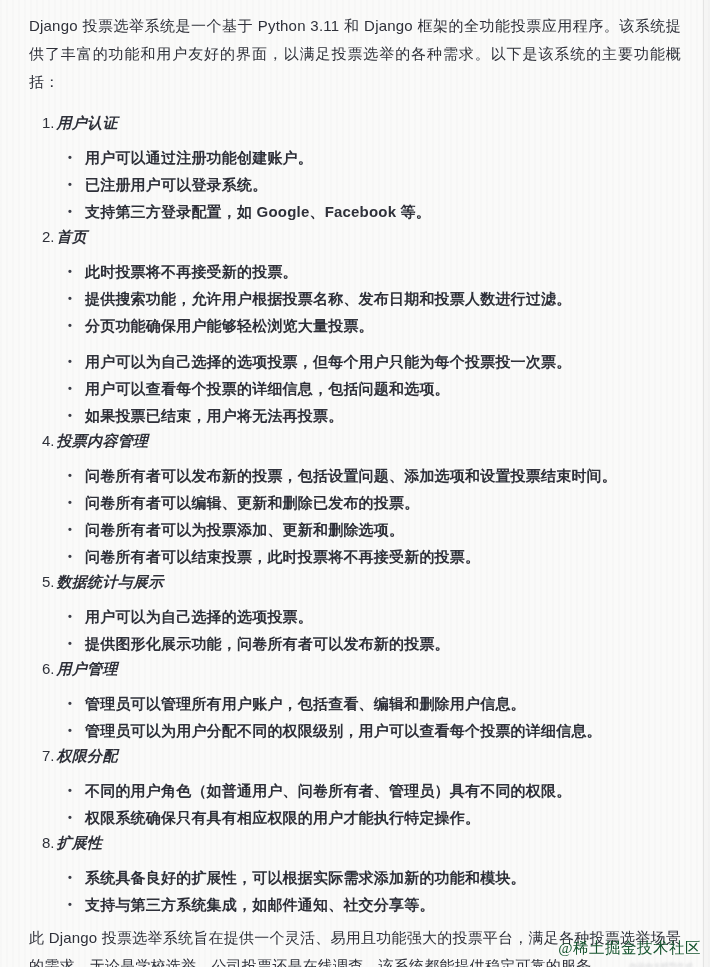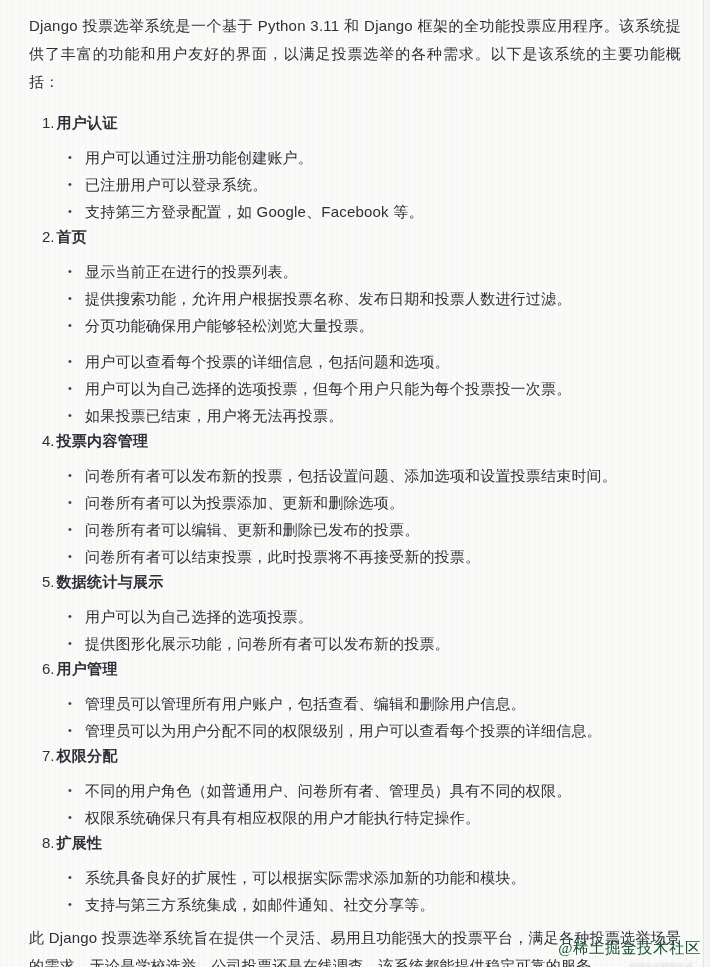--- a/index.html
+++ b/index.html
@@ -28,26 +28,27 @@
 
   ol.sections {
     list-style: none;
     margin: 15px 0 0 0;
     padding: 0 0 0 17px;
   }
   li.section { margin: 0; padding: 0; }
 
   .section-title-row { line-height: 24px; }
   .num { font-weight: normal; display: inline-block; min-width: 11px; margin-right: 2px; }
-  .title { font-weight: bold; letter-spacing: 0.3px; }
+  .title { font-weight: bold; letter-spacing: 0.3px; font-style: italic; }
 
   ul.bullets {
     list-style: none;
     margin: 9px 0 0 0;
     padding: 0;
+    font-weight: bold;
   }
   li.bullet {
     position: relative;
     padding-left: 43px;
     line-height: 27px;
     letter-spacing: 0.2px;
   }
   li.bullet::before {
     content: "•";
     position: absolute;
@@ -110,42 +111,42 @@
         <li class="bullet">已注册用户可以登录系统。</li>
         <li class="bullet">支持第三方登录配置，如 Google、Facebook 等。</li>
       </ul>
     </li>
 
     <li class="section">
       <div class="section-title-row">
         <span class="num">2.</span><span class="title">首页</span>
       </div>
       <ul class="bullets">
-        <li class="bullet">显示当前正在进行的投票列表。</li>
+        <li class="bullet">此时投票将不再接受新的投票。</li>
         <li class="bullet">提供搜索功能，允许用户根据投票名称、发布日期和投票人数进行过滤。</li>
         <li class="bullet">分页功能确保用户能够轻松浏览大量投票。</li>
       </ul>
     </li>
 
     <li class="section">
       <ul class="bullets">
+        <li class="bullet">用户可以为自己选择的选项投票，但每个用户只能为每个投票投一次票。</li>
         <li class="bullet">用户可以查看每个投票的详细信息，包括问题和选项。</li>
-        <li class="bullet">用户可以为自己选择的选项投票，但每个用户只能为每个投票投一次票。</li>
         <li class="bullet">如果投票已结束，用户将无法再投票。</li>
       </ul>
     </li>
 
     <li class="section">
       <div class="section-title-row">
         <span class="num">4.</span><span class="title">投票内容管理</span>
       </div>
       <ul class="bullets">
         <li class="bullet">问卷所有者可以发布新的投票，包括设置问题、添加选项和设置投票结束时间。</li>
+        <li class="bullet">问卷所有者可以编辑、更新和删除已发布的投票。</li>
         <li class="bullet">问卷所有者可以为投票添加、更新和删除选项。</li>
-        <li class="bullet">问卷所有者可以编辑、更新和删除已发布的投票。</li>
         <li class="bullet">问卷所有者可以结束投票，此时投票将不再接受新的投票。</li>
       </ul>
     </li>
 
     <li class="section">
       <div class="section-title-row">
         <span class="num">5.</span><span class="title">数据统计与展示</span>
       </div>
       <ul class="bullets">
         <li class="bullet">用户可以为自己选择的选项投票。</li>

